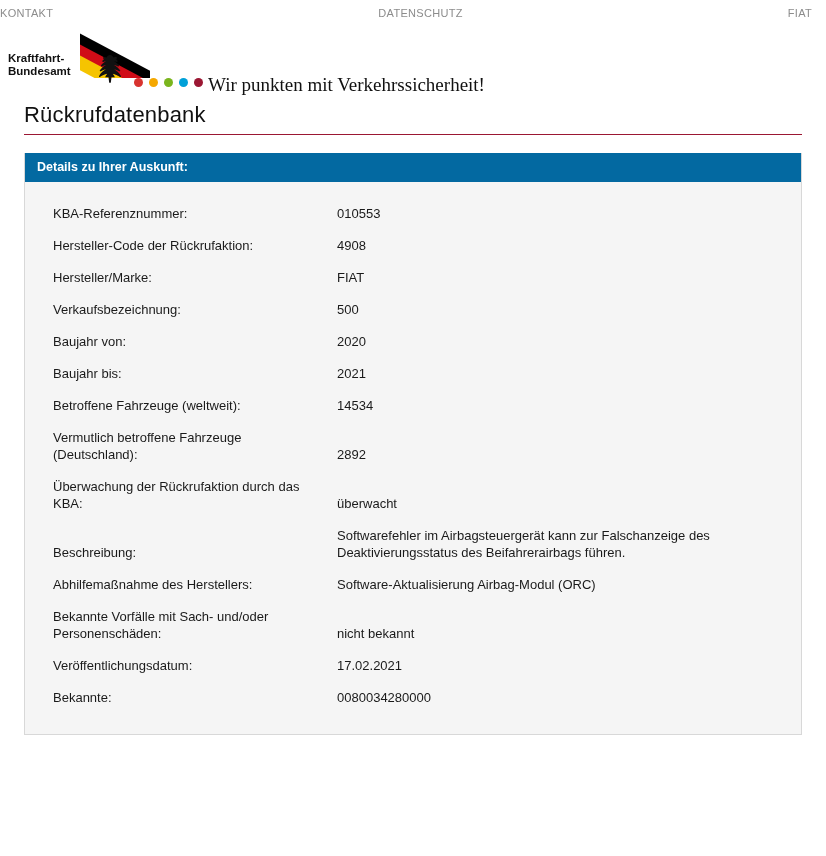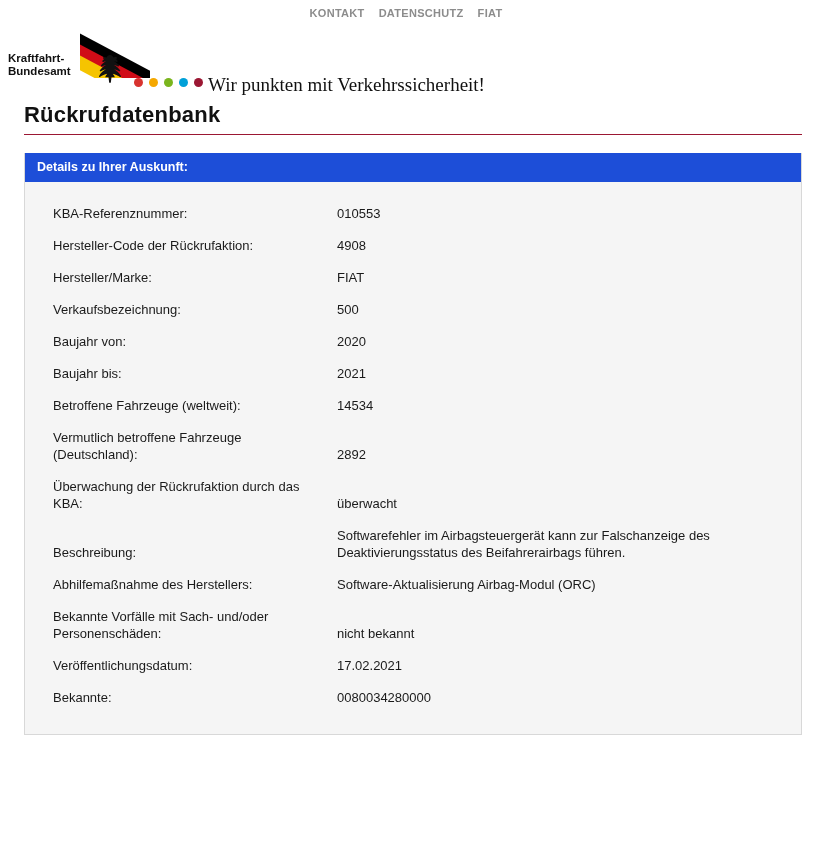--- a/index.html
+++ b/index.html
@@ -12,26 +12,25 @@
     background: #ffffff;
     font-family: "Liberation Sans", sans-serif;
     color: #1a1a1a;
     -webkit-font-smoothing: antialiased;
   }
 
   
   .topnav {
     height: 22px;
     display: flex;
-    justify-content: center;
+    justify-content: space-between;
     align-items: center;
     gap: 14px;
     padding: 4px 14px 0 0;
     box-sizing: border-box;
-    font-weight: bold;
   }
   .topnav a {
     font-size: 11px;
     letter-spacing: 0.3px;
     color: #8c8c8c;
     text-decoration: none;
   }
 
   
   .masthead {
@@ -107,35 +106,35 @@
   }
 
   
   .page-title-wrap {
     margin: 8px 24px 0 24px;
     border-bottom: 1px solid #9b1733;
     padding-bottom: 6px;
   }
   .page-title {
     font-size: 22px;
-    font-weight: bold;
+    font-weight: normal;
     color: #111;
     margin: 0;
     letter-spacing: 0.2px;
   }
 
   
   .panel {
     margin: 18px 24px 0 24px;
     border: 1px solid #d8d8d8;
     border-top: none;
     background: #f5f5f5;
   }
   .panel-header {
-    background: #1d4ed8;
+    background: #0369a1;
     color: #ffffff;
     font-size: 12.5px;
     font-weight: bold;
     padding: 7px 10px 8px 12px;
   }
   .panel-body {
     padding: 16px 0 20px 0;
   }
   table.details {
     width: 100%;

